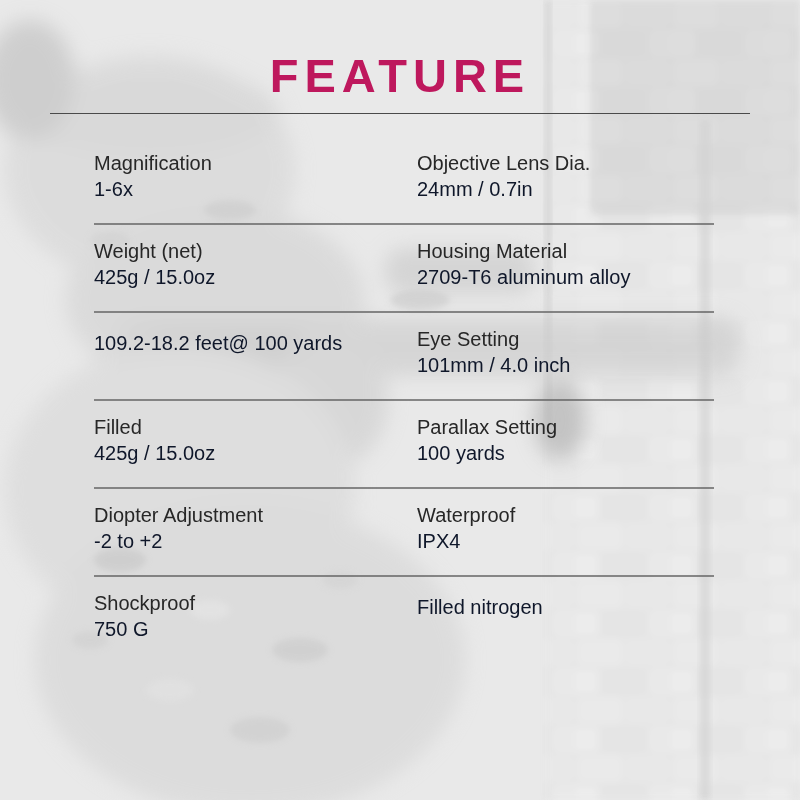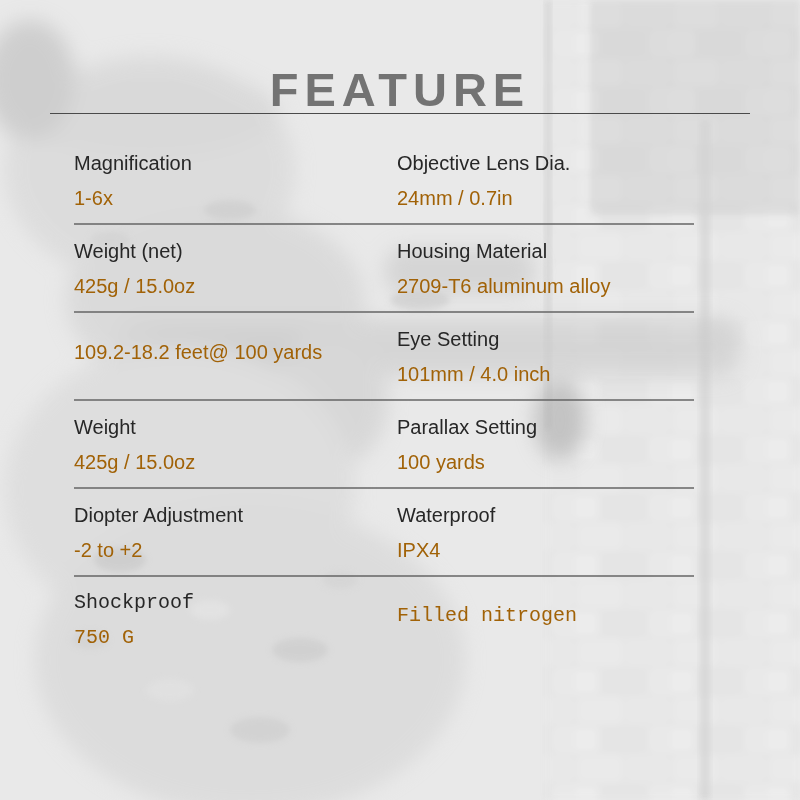--- a/index.html
+++ b/index.html
@@ -17,57 +17,57 @@
   .bg {
     position: absolute; inset: 0;
     z-index: 0;
   }
   .content {
     position: absolute; inset: 0;
     z-index: 1;
   }
   .title {
     margin: 0;
-    padding-top: 66px;
+    padding-top: 52px;
     text-align: center;
     font-size: 47px;
     font-weight: 700;
     letter-spacing: 6px;
-    color: #737373;
+    color: #be185d;
     line-height: 1;
   }
   .title-rule {
     position: absolute;
     left: 50px; top: 113px;
     width: 700px; height: 0;
     border-top: 1px solid #4a4a4a;
   }
   .spec-grid {
     position: absolute;
-    left: 74px; top: 137px;
+    left: 94px; top: 137px;
     width: 620px;
   }
   .spec-row {
     display: grid;
     grid-template-columns: 323px 1fr;
     height: 88px;
     box-sizing: border-box;
     border-bottom: 2px solid rgba(100,100,100,0.75);
   }
-  .spec-row.last { border-bottom: none; font-family: Liberation Mono, monospace; }
+  .spec-row.last { border-bottom: none; }
   .spec-cell { padding-top: 15px; }
   .spec-label {
     font-size: 20px;
     color: #272727;
     line-height: 1.1;
   }
   .spec-value {
-    margin-top: 13px;
+    margin-top: 4px;
     font-size: 20px;
-    color: #a16207;
+    color: #0f172a;
     line-height: 1.1;
   }
 </style>
 </head>
 <body>
 
 <div class="page">
 
   <div class="bg">
     <svg width="800" height="800" viewBox="0 0 800 800" xmlns="http://www.w3.org/2000/svg">
@@ -162,21 +162,21 @@
           <div class="spec-value">109.2-18.2 feet@ 100 yards</div>
         </div>
         <div class="spec-cell">
           <div class="spec-label">Eye Setting</div>
           <div class="spec-value">101mm / 4.0 inch</div>
         </div>
       </div>
 
       <div class="spec-row">
         <div class="spec-cell">
-          <div class="spec-label">Weight</div>
+          <div class="spec-label">Filled</div>
           <div class="spec-value">425g / 15.0oz</div>
         </div>
         <div class="spec-cell">
           <div class="spec-label">Parallax Setting</div>
           <div class="spec-value">100 yards</div>
         </div>
       </div>
 
       <div class="spec-row">
         <div class="spec-cell">

